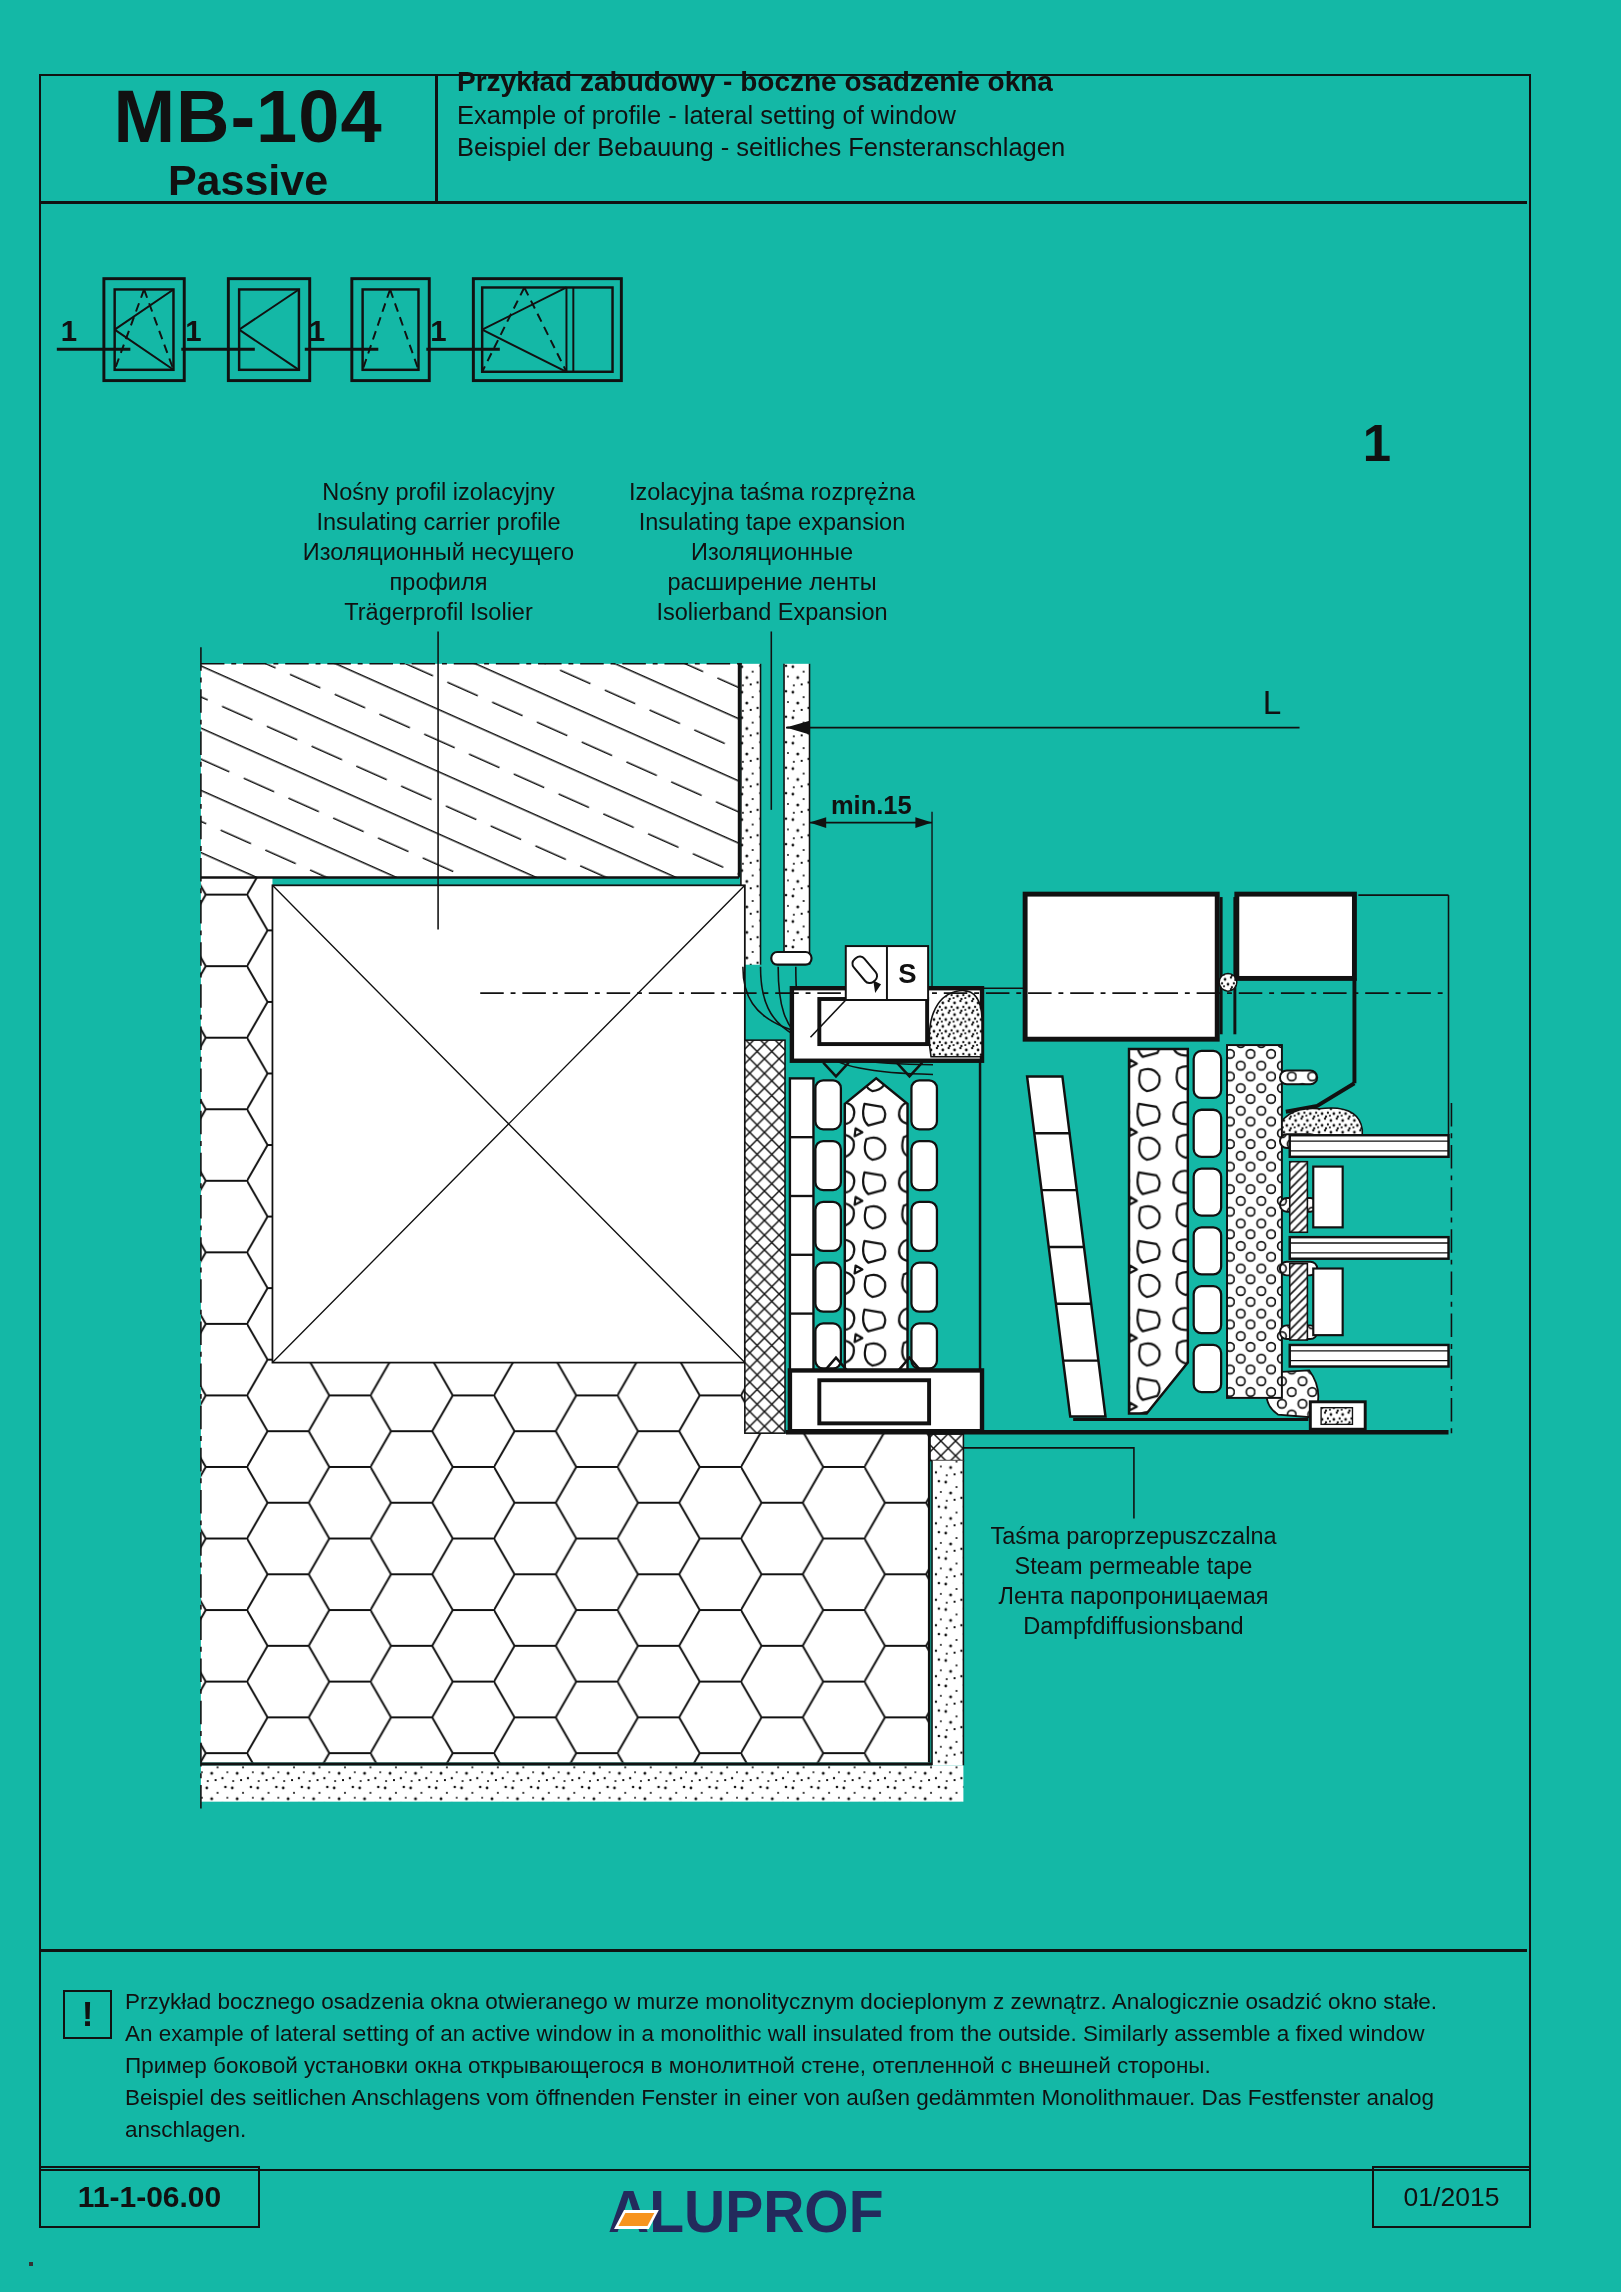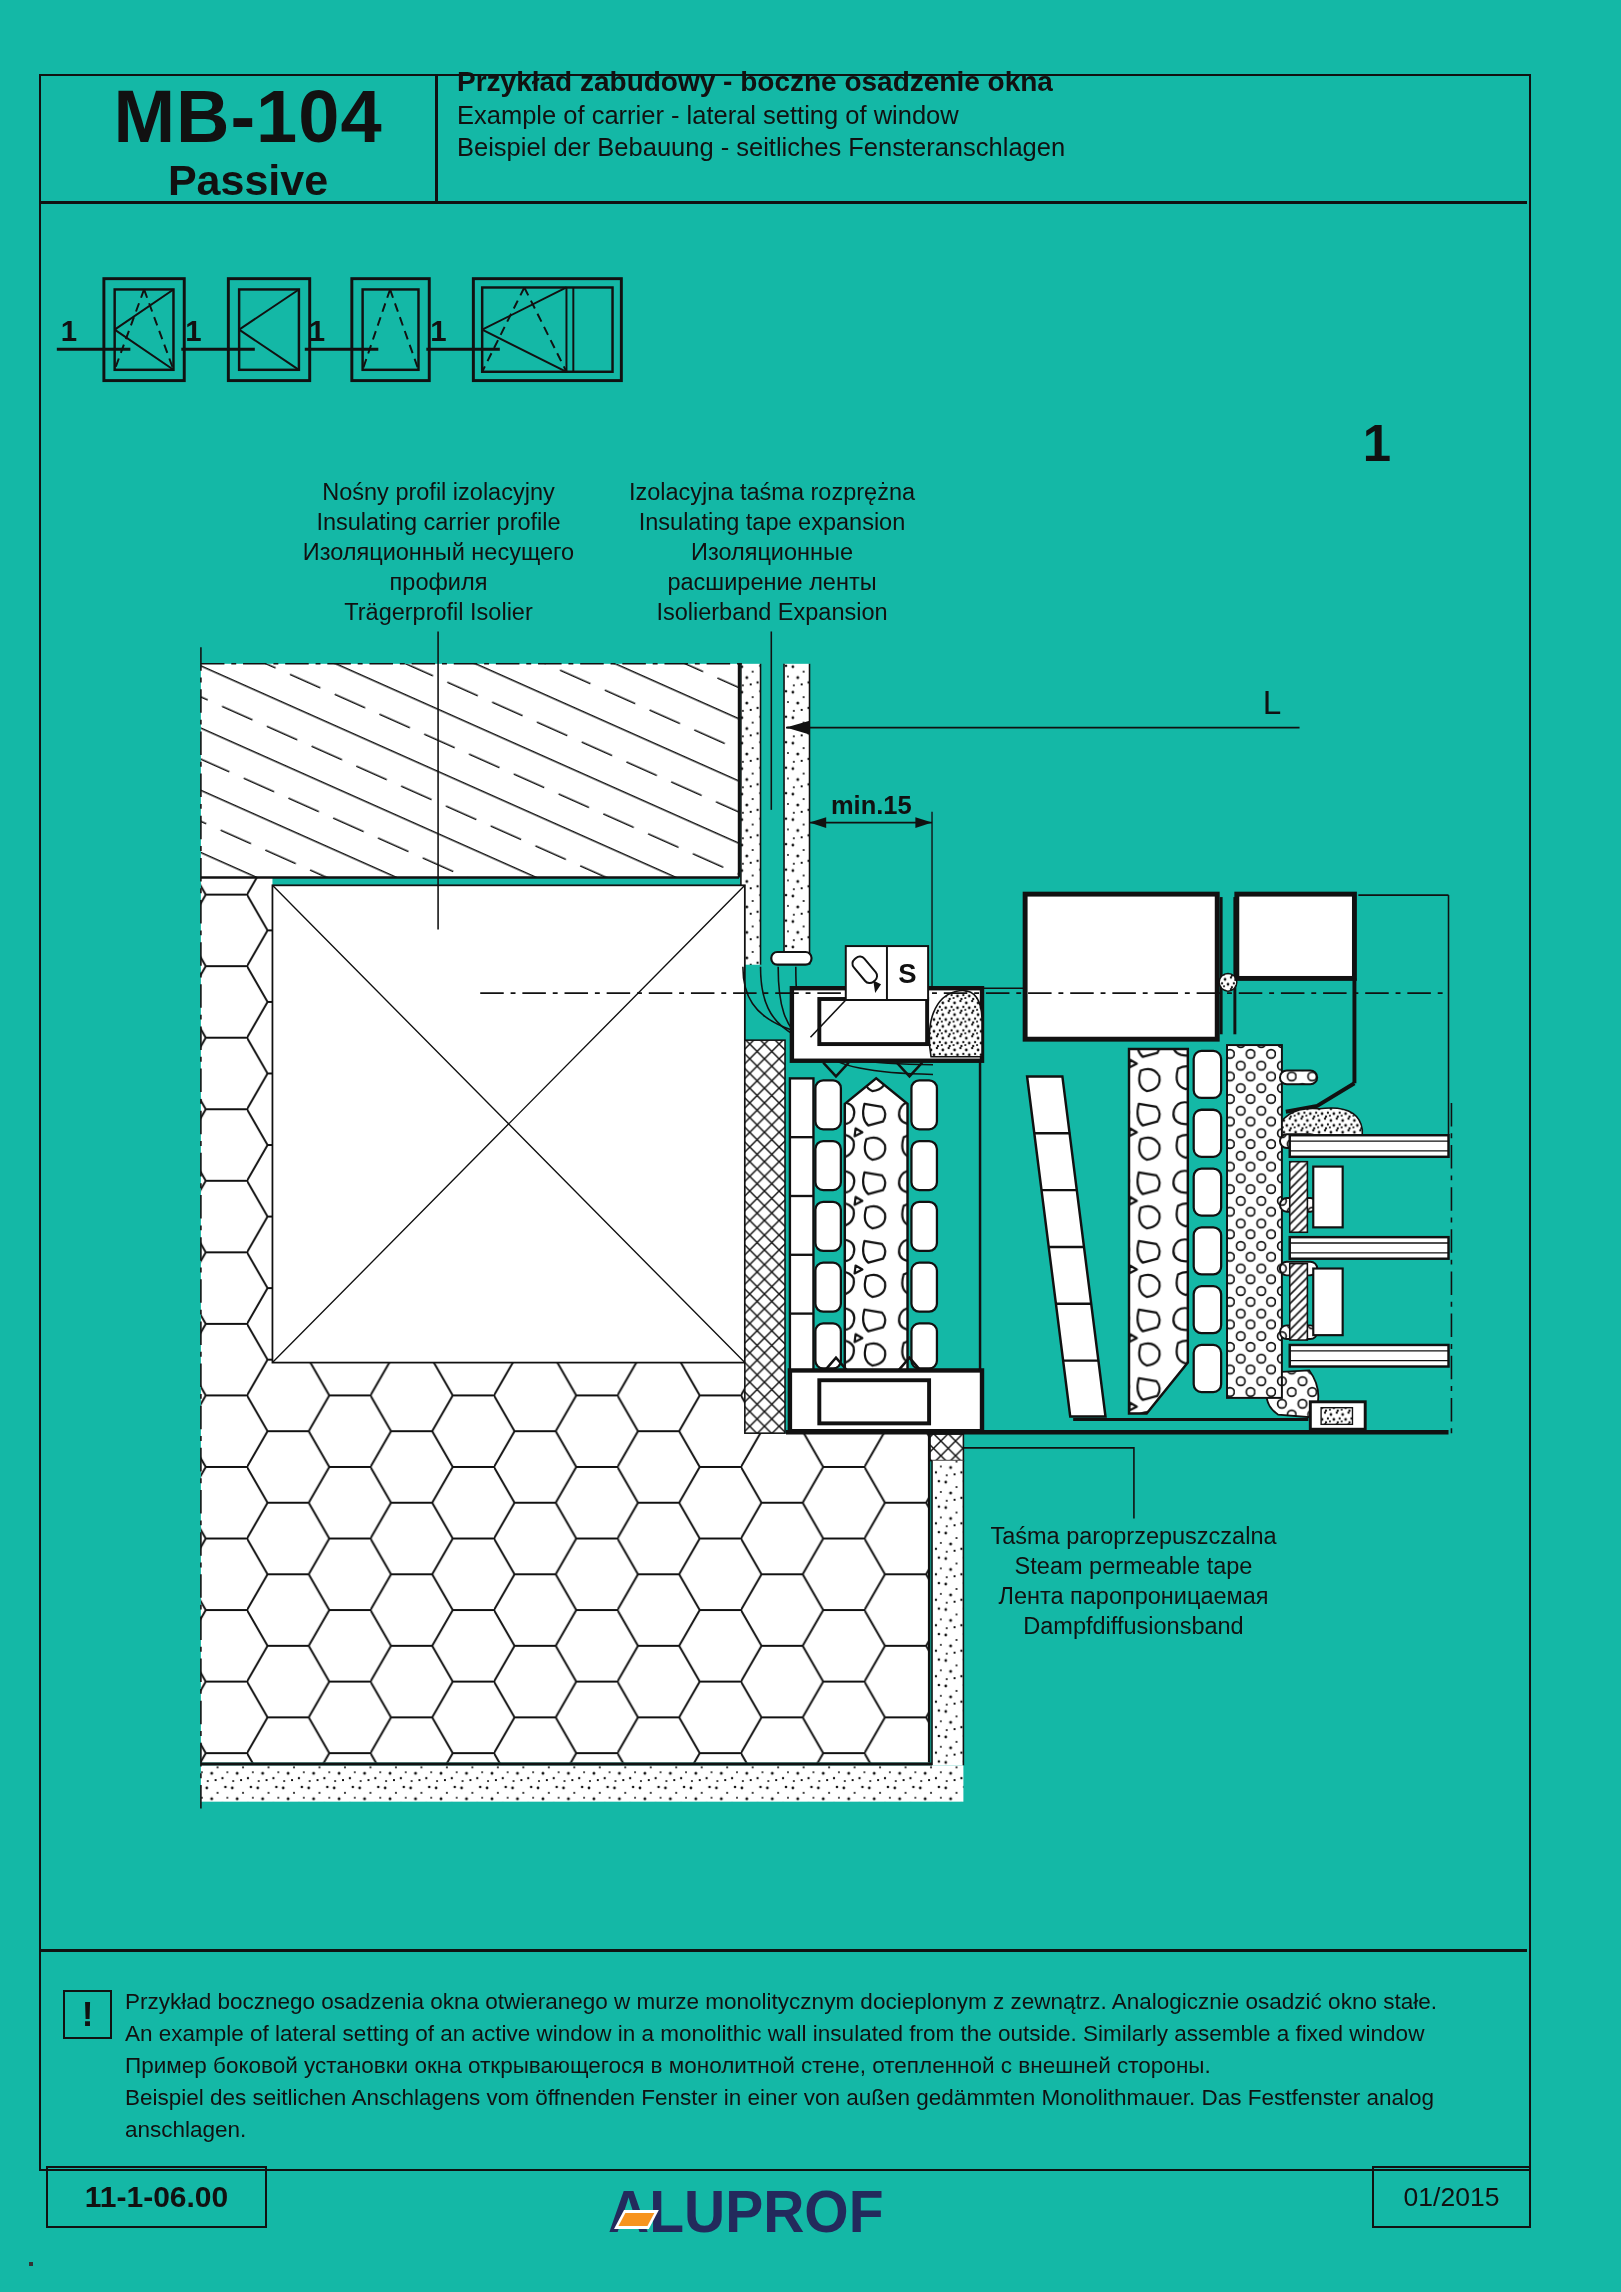--- a/index.html
+++ b/index.html
@@ -18,21 +18,21 @@
   .titles .t0{font-size:28px;font-weight:bold;line-height:34px;}
   .titles .t{font-size:25.5px;line-height:32px;}
   
   .lbl{position:absolute;text-align:center;font-size:23.5px;line-height:30px;}
   
   .notebox{position:absolute;left:63px;top:1990px;width:45px;height:45px;border:2.9px solid #111;
            text-align:center;font-weight:bold;font-size:35px;line-height:43px;}
   .notes{position:absolute;left:125px;top:1986px;width:1392px;font-size:22.5px;line-height:32px;}
   
   .fbox{position:absolute;border:2.5px solid #111;display:flex;align-items:center;justify-content:center;}
-  .docnum{left:46px;top:2166px;width:217px;height:58px;font-weight:bold;font-size:30px;}
+  .docnum{left:39px;top:2166px;width:217px;height:58px;font-weight:bold;font-size:30px;}
   .datebox{left:1372px;top:2166px;width:155px;height:58px;font-size:26.5px;}
   .logo{position:absolute;left:608px;top:2178px;width:323px;height:69px;}
   .logo .txt{font-weight:bold;font-size:57px;letter-spacing:0px;transform:scaleY(1.05);}
   .logo .accent{position:absolute;left:13.7px;top:35px;width:29px;height:12.7px;transform:skewX(-28deg);
                 box-shadow:0 0 0 2.9px #fff;}
   .dot{position:absolute;left:29px;top:2262px;width:3.9px;height:3.9px;background:#333;}
   svg text{font-family:"Liberation Sans", sans-serif;}
 </style>
 </head>
 <body>
@@ -43,21 +43,21 @@
   <div class="hline" style="left:39px;top:201px;width:1488px;"></div>
   <div class="vline" style="left:435px;top:74px;height:127px;"></div>
   <div class="hline" style="left:39px;top:1949px;width:1488px;"></div>
 
   <div class="prod">
     <div class="big">MB-104</div>
     <div class="sub">Passive</div>
   </div>
   <div class="titles">
     <div class="t0">Przykład zabudowy - boczne osadzenie okna</div>
-    <div class="t">Example of carrier - lateral setting of window</div>
+    <div class="t">Example of profile - lateral setting of window</div>
     <div class="t">Beispiel der Bebauung - seitliches Fensteranschlagen</div>
   </div>
 
   <svg class="abs" style="left:0;top:0;" width="1621" height="2293" viewBox="0 0 1654 2339">
     <defs>
       <pattern id="wallHatch" width="300" height="58" patternUnits="userSpaceOnUse" patternTransform="rotate(24)">
         <rect width="300" height="58" fill="#fff"></rect>
         <line x1="0" y1="15" x2="300" y2="15" stroke="#111" stroke-width="1.7"></line>
         <line x1="0" y1="44" x2="300" y2="44" stroke="#111" stroke-width="1.7" stroke-dasharray="34 16"></line>
       </pattern>

